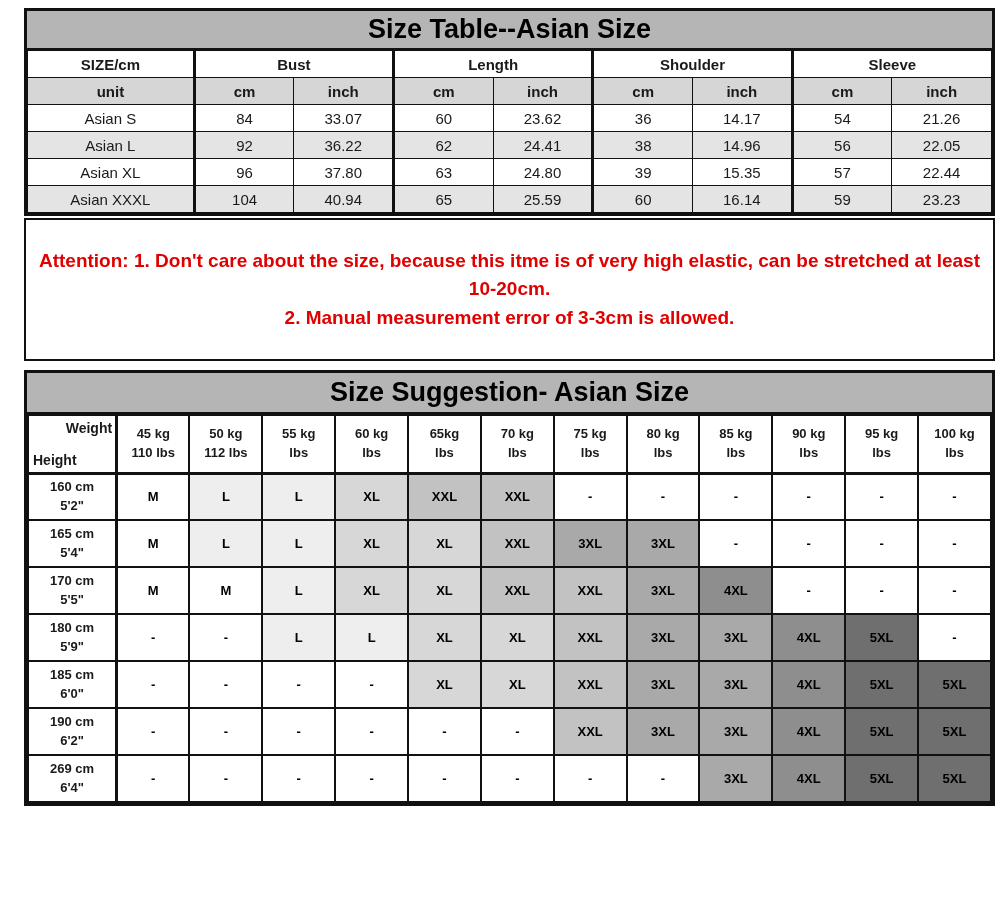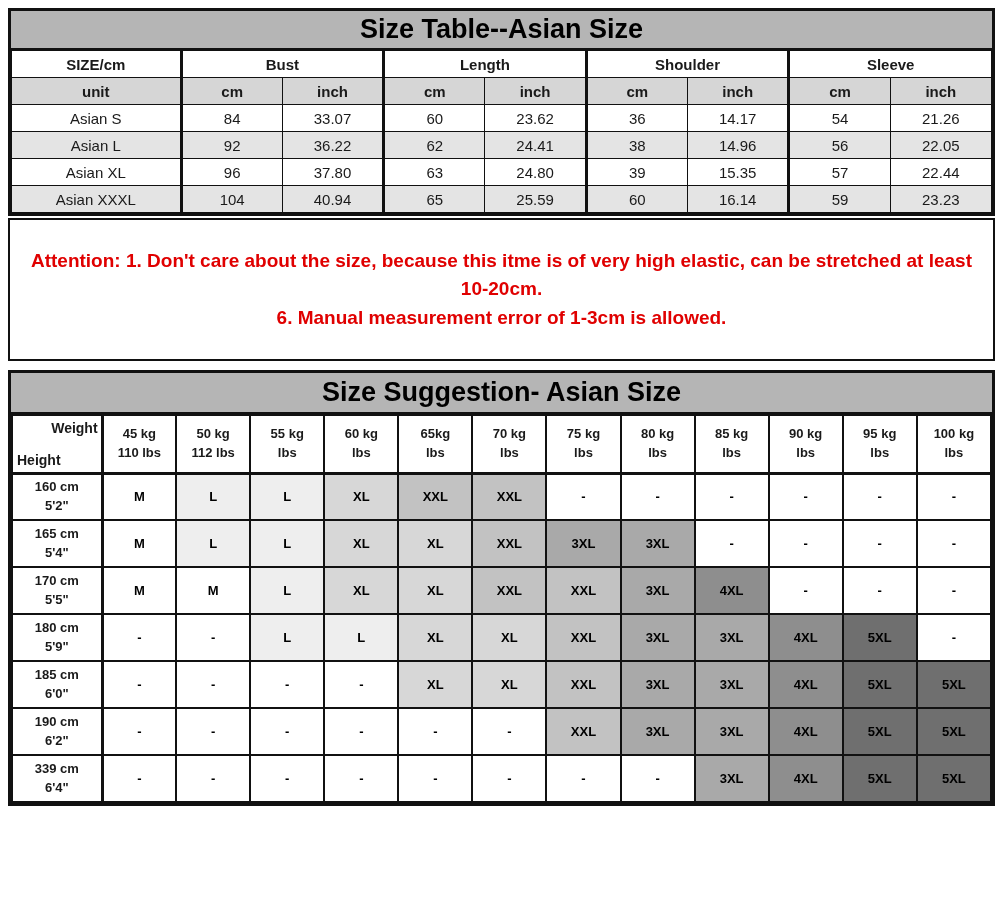--- a/index.html
+++ b/index.html
@@ -10,21 +10,21 @@
     --border:#111111;
     --attention-text:#e00000;
   }
   *{margin:0;padding:0;box-sizing:border-box;}
   html,body{background:#ffffff;}
   body{
     width:1000px;height:909px;
     font-family:"Liberation Sans",sans-serif;
     color:#1a1a1a;
   }
-  .page{width:1000px;height:684px;padding:8px 5px 4px 8px;background:#fff;}
+  .page{width:1000px;height:684px;padding:8px 5px 4px 24px;background:#fff;}
 
   
   .box{border:3px solid var(--border);background:#fff;}
   .title-bar{
     background:var(--title-bar);
     border-bottom:2.5px solid var(--border);
     display:flex;align-items:center;justify-content:center;
     font-weight:bold;color:#000;
   }
   table{width:100%;border-collapse:collapse;table-layout:fixed;}
@@ -154,21 +154,21 @@
           <td>16.14</td>
           <td class="grp">59</td>
           <td>23.23</td>
         </tr>
       </tbody>
     </table>
   </div>
 
   <div class="attention">
     <p>Attention:  1. Don't care about the size, because this itme is of very high elastic, can be stretched at least 10-20cm.</p>
-    <p>6. Manual measurement error of 1-3cm is allowed.</p>
+    <p>2. Manual measurement error of 3-3cm is allowed.</p>
   </div>
 
   <div class="box t2-box">
     <div class="title-bar t2-title">Size Suggestion- Asian Size</div>
     <table id="t2">
       <colgroup>
           <col style="width:9.2%">
           <col span="12" style="width:7.5667%">
         </colgroup>
       <thead>
@@ -331,21 +331,21 @@
           <td class="sz" style="background: rgb(255, 255, 255);">-</td>
           <td class="sz" style="background: rgb(194, 194, 194);">XXL</td>
           <td class="sz" style="background: rgb(169, 169, 169);">3XL</td>
           <td class="sz" style="background: rgb(169, 169, 169);">3XL</td>
           <td class="sz" style="background: rgb(142, 142, 142);">4XL</td>
           <td class="sz" style="background: rgb(111, 111, 111);">5XL</td>
           <td class="sz" style="background: rgb(111, 111, 111);">5XL</td>
         </tr>
         <tr>
           <td class="hcol two-line">
-              <div>339 cm</div>
+              <div>269 cm</div>
               <div>6'4"</div>
             </td>
           <td class="sz" style="background: rgb(255, 255, 255);">-</td>
           <td class="sz" style="background: rgb(255, 255, 255);">-</td>
           <td class="sz" style="background: rgb(255, 255, 255);">-</td>
           <td class="sz" style="background: rgb(255, 255, 255);">-</td>
           <td class="sz" style="background: rgb(255, 255, 255);">-</td>
           <td class="sz" style="background: rgb(255, 255, 255);">-</td>
           <td class="sz" style="background: rgb(255, 255, 255);">-</td>
           <td class="sz" style="background: rgb(255, 255, 255);">-</td>

